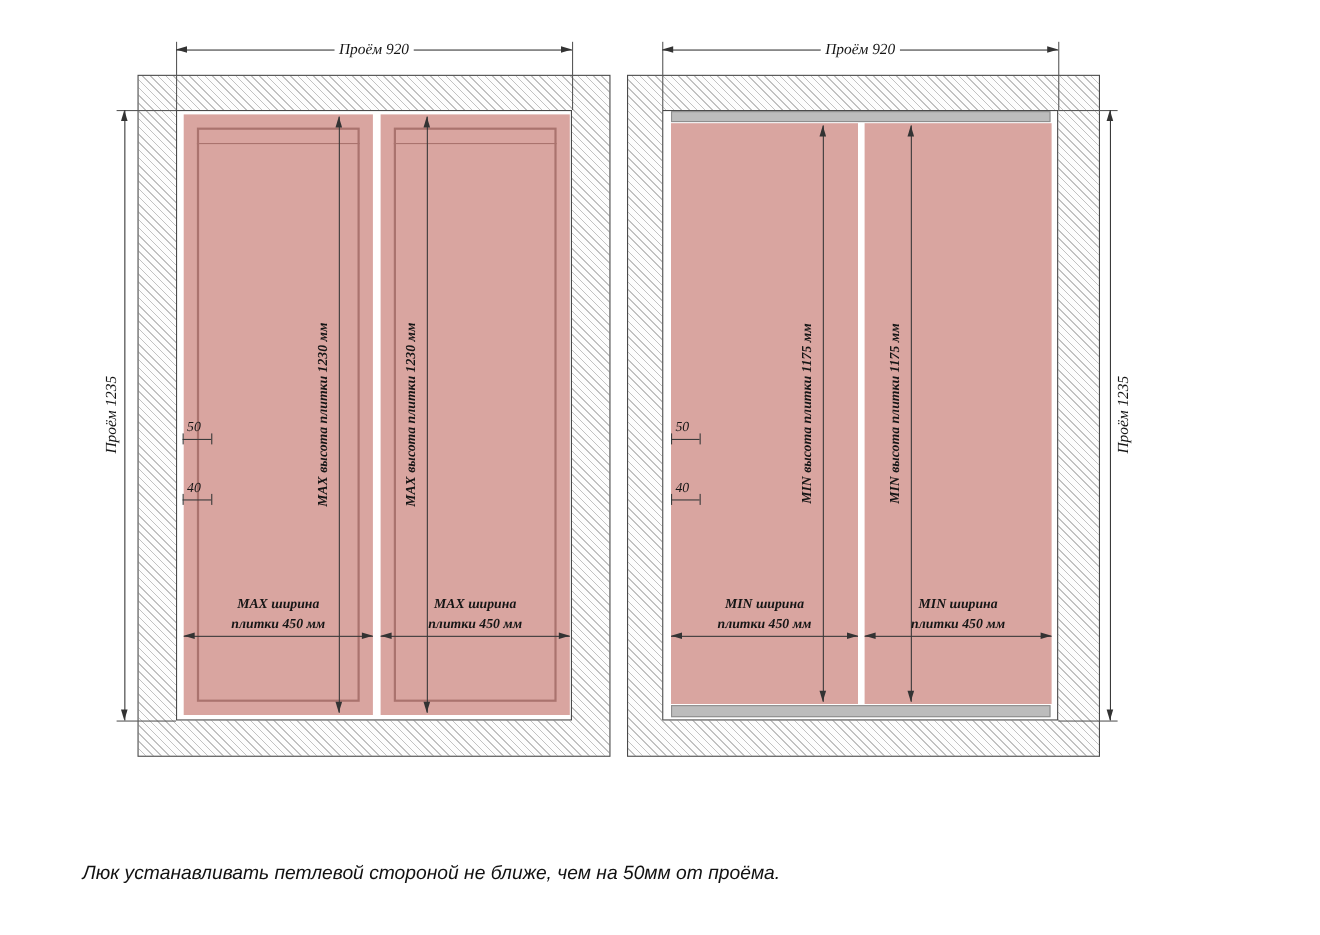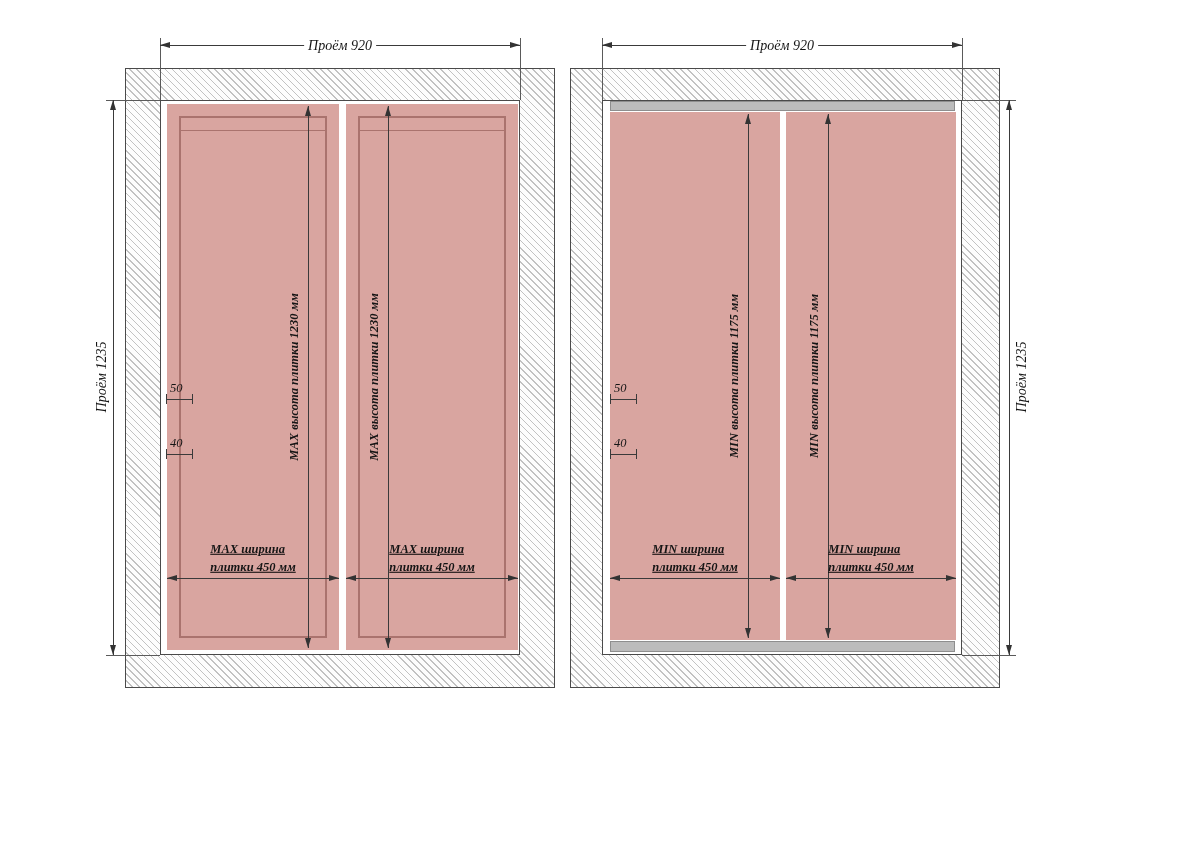--- a/index.html
+++ b/index.html
@@ -23,21 +23,21 @@
   .arr-right { border-top:3px solid transparent; border-bottom:3px solid transparent; border-left:10px solid #333; }
   .arr-up    { border-left:3px solid transparent; border-right:3px solid transparent; border-bottom:10px solid #333; }
   .arr-down  { border-left:3px solid transparent; border-right:3px solid transparent; border-top:10px solid #333; }
   .dtext { font-style:italic; font-size:14px; color:#151515; white-space:nowrap; }
   .sm   { font-size:12.5px; }
   .bold { font-weight:bold; }
   .bg   { background:#fff; padding:0 4px; }
   .hlabel { transform:translate(-50%,-50%); }
   .vlabel { width:0; height:0; }
   .vlabel > span { position:absolute; left:0; top:0; transform:translate(-50%,-50%) rotate(-90deg); display:block; }
-  .wlabel { transform:translate(-50%,-100%); text-align:left; line-height:1.45;text-decoration:underline; }
+  .wlabel { transform:translate(-50%,-100%); text-align:center; line-height:1.45; }
   .wlabel span { display:block; }
   .note { font-family:"Liberation Sans", sans-serif; font-style:italic; font-size:17.5px; color:#111; white-space:nowrap; }
 </style>
 </head>
 <body>
 
 <div class="canvas">
 
   <div class="abs wall" style="left:125px;top:68px;width:430px;height:620px"></div>
   <div class="abs opening" style="left:160px;top:100px;width:360px;height:555px"></div>
@@ -169,14 +169,15 @@
   <div class="abs dtext sm" style="left:614px;top:381px">50</div>
   <div class="abs dimline-h" style="left:610px;top:399px;width:26px"></div>
   <div class="abs dimline-v" style="left:610px;top:394px;height:10px"></div>
   <div class="abs dimline-v" style="left:636px;top:394px;height:10px"></div>
 
   <div class="abs dtext sm" style="left:614px;top:436px">40</div>
   <div class="abs dimline-h" style="left:610px;top:454px;width:26px"></div>
   <div class="abs dimline-v" style="left:610px;top:449px;height:10px"></div>
   <div class="abs dimline-v" style="left:636px;top:449px;height:10px"></div>
 
+  <div class="abs note" style="left:75px;top:783px">Люк устанавливать петлевой стороной не ближе, чем на 50мм от проёма.</div>
 
 </div>
 
 </body></html>

